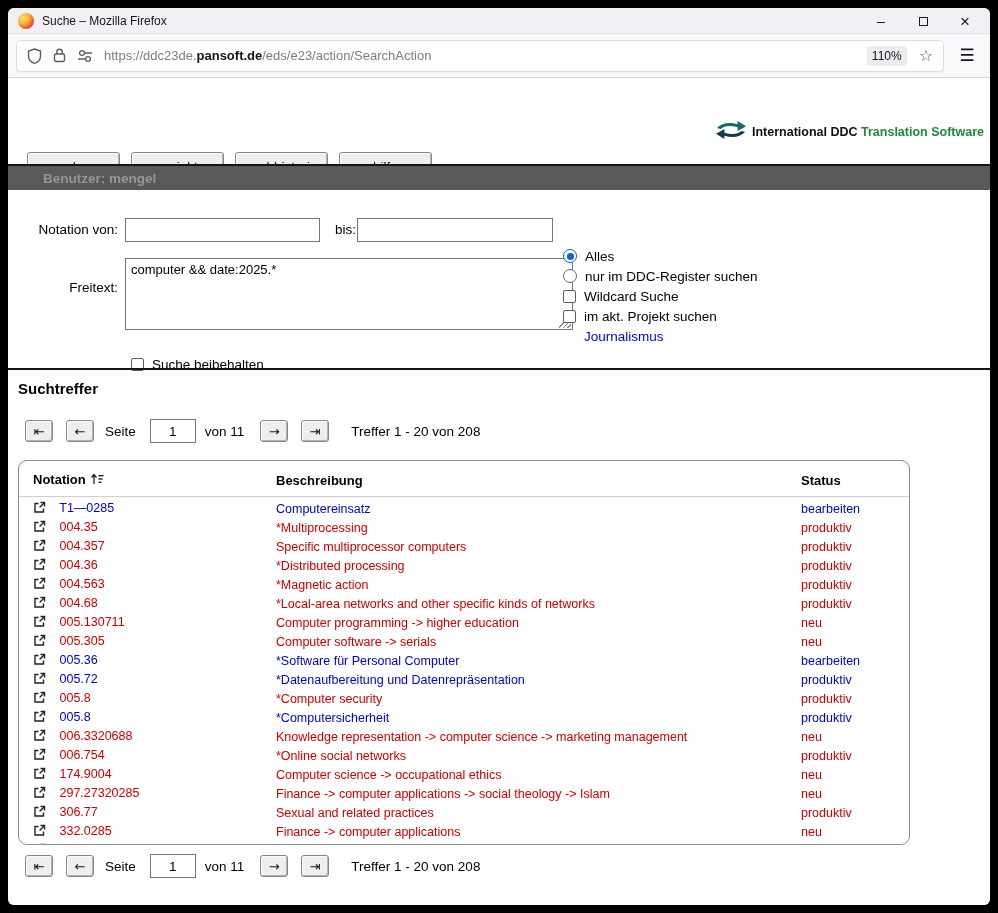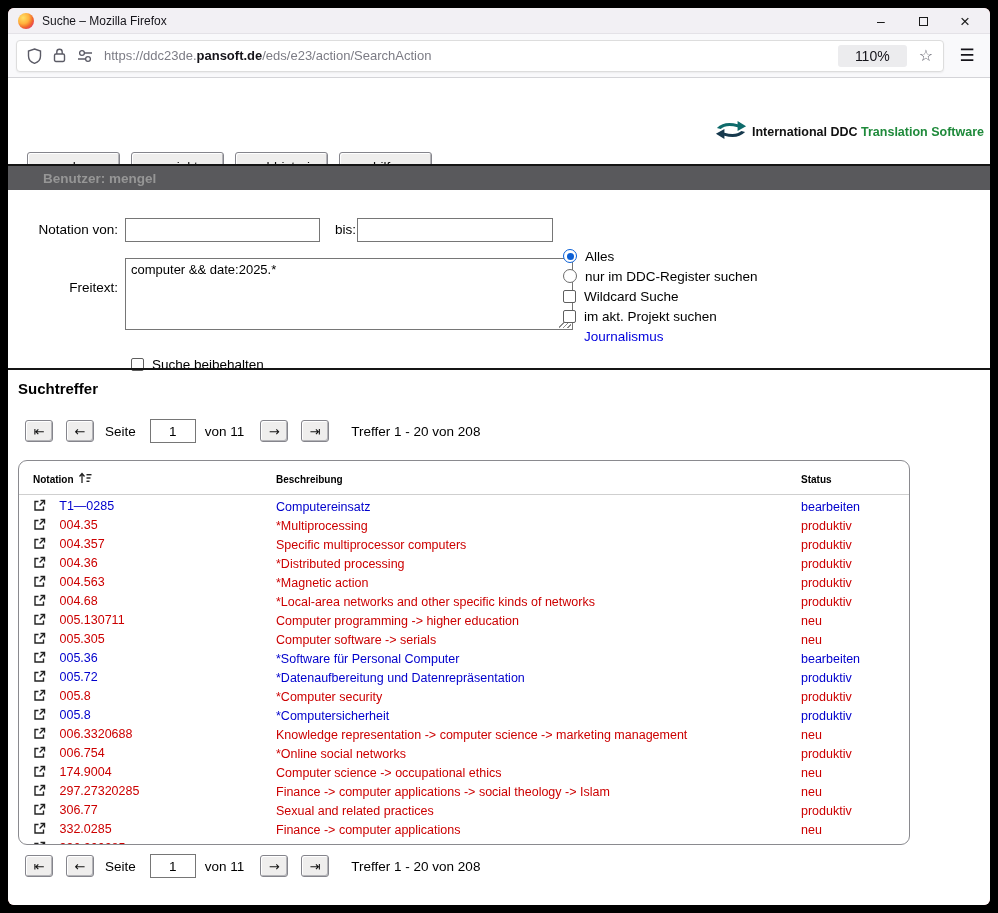--- a/index.html
+++ b/index.html
@@ -22,21 +22,21 @@
   .close-glyph { font-size:17px; line-height:1; }
 
   
   .toolbar { height:44px; background:#f9f9fb; border-bottom:1px solid #d4d4d8;
              display:flex; align-items:center; padding:0 8px; }
   .urlbar { flex:1; height:32px; background:#fff; border:1px solid #ddd; border-radius:4px;
             display:flex; align-items:center; padding:0 10px; box-shadow:0 1px 2px rgba(0,0,0,.06); }
   .tb-icon { margin-right:11px; display:flex; align-items:center; flex:0 0 auto; color:#5b5b66; }
   .url-text { flex:1; font-size:13px; color:#7c7c85; white-space:nowrap; overflow:hidden; }
   .url-text b { color:#15141a; }
-  .zoom-badge { font-size:14px; color:#15141a; background:#ececee; padding:3px 17px;
+  .zoom-badge { font-size:12px; color:#15141a; background:#ececee; padding:3px 5px;
                 border-radius:3px; margin:0 12px 0 8px; cursor:pointer; }
   .star { font-size:16px; color:#5b5b66; cursor:pointer; }
   .menu-btn { width:30px; display:flex; justify-content:center; margin-left:8px;
               font-size:17px; color:#15141a; cursor:pointer; }
 
   
   .content { position:absolute; top:70px; left:0; right:0; bottom:0; background:#fff; }
 
   .btn3d { background:#efeeed; border:1px solid #85858c; border-radius:3px;
            box-shadow: inset 1px 1px 0 #ffffff, inset -1px -1px 0 #b4b4b8;
@@ -94,21 +94,21 @@
   .pg-label { font-size:13.5px; color:#000; }
   .page-input { width:46px; height:24px; border:1px solid #767676; text-align:center;
                 font-family:"Liberation Sans", sans-serif; font-size:13.5px; margin:0 9px 0 14px; }
   .von-label { margin-right:16px; }
   .treffer { font-size:13.5px; color:#000; margin-left:22px; }
 
   .results-box { position:absolute; left:10px; top:382px; width:892px; height:385px;
                  border:1px solid #8a8a8f; border-radius:9px; background:#fff; overflow:hidden; padding-top:5px; }
   table { width:100%; border-collapse:collapse; table-layout:fixed; }
   col.c1 { width:257px; } col.c2 { width:525px; }
-  th { text-align:left; font-size:10px; color:#000; padding:6px 0 8px; border-bottom:1px solid #cfcfcf; }
+  th { text-align:left; font-size:13px; color:#000; padding:6px 0 8px; border-bottom:1px solid #cfcfcf; }
   th.first, td.first { padding-left:14px; }
   td { font-size:12.5px; height:17px; line-height:17px; white-space:nowrap; overflow:hidden; }
   tbody tr:first-child td { padding-top:3px; }
   .sort-icon { display:inline-block; vertical-align:-1px; margin-left:4px; }
   .ext-icon { display:inline-block; width:13px; vertical-align:-2px; margin-right:10px; cursor:pointer; }
   a.cell-link { text-decoration:none; cursor:pointer; }
   tr.red a, tr.red span.status { color:#cc0000; }
   tr.blue a, tr.blue span.status { color:#0000cc; }
 </style>
 </head>

